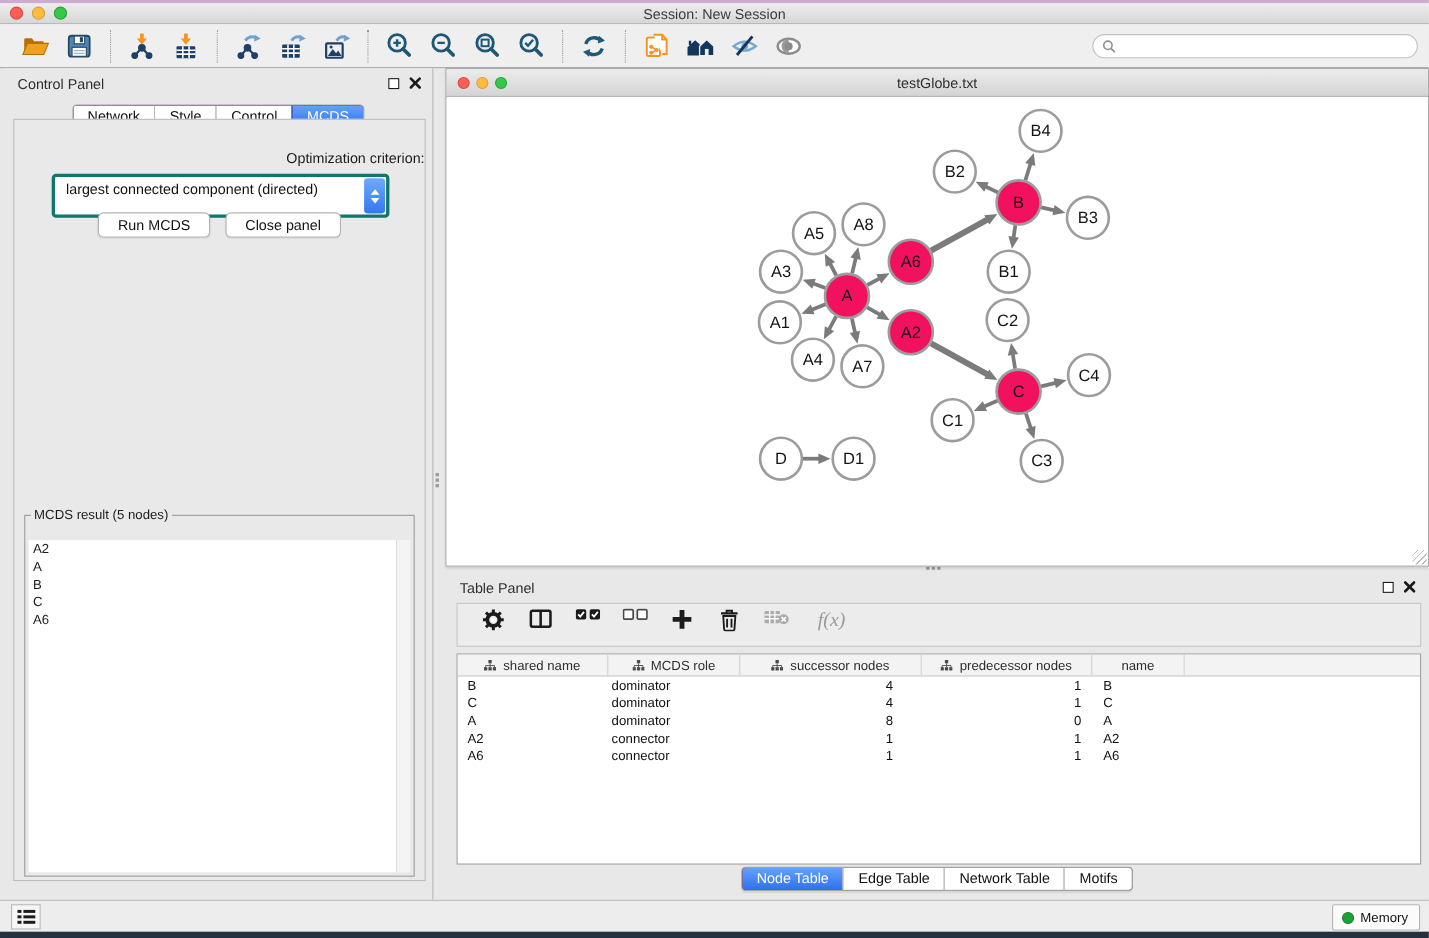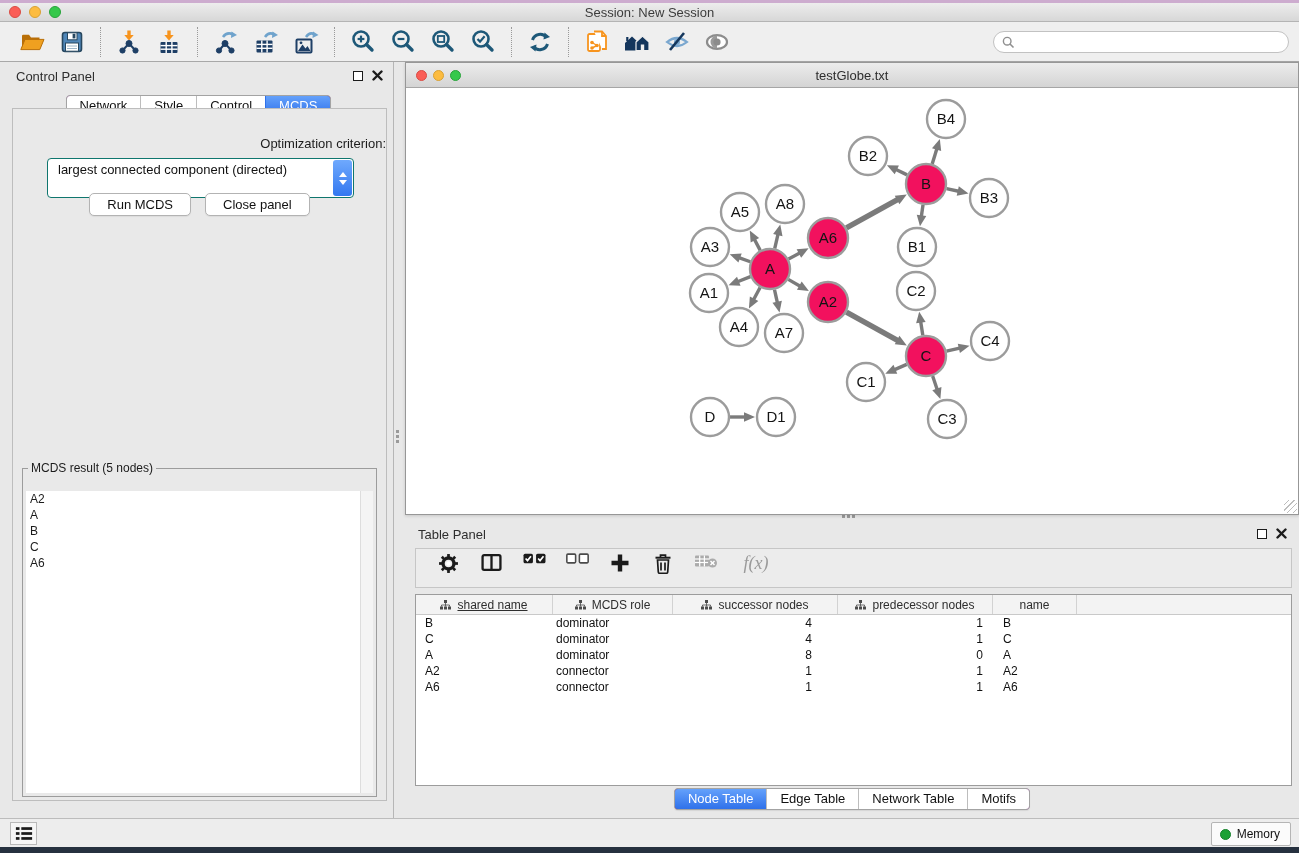--- a/index.html
+++ b/index.html
@@ -56,21 +56,21 @@
   }
   .seg-tab:first-child { border-left:none; }
   .seg-tab.active { background:linear-gradient(#64a1fb,#2f71ea); color:#fff; border-left-color:#2f71ea; }
   .cp-content {
     position:absolute; left:8px; right:6px; top:46px; bottom:17px;
     border:1px solid #bdbdbd; background:#e9e9e9;
   }
   .opt-label { position:absolute; top:27px; left:0; right:0; text-align:right; font-size:13px; color:#1c1c1c; }
   .dropdown {
     position:absolute; left:34px; right:32px; top:49px; height:40px;
-    background:#fff; border:1px solid #0f766e; border-radius:4px;
+    background:#fff; border:3px solid #0f766e; border-radius:4px;
     font-size:13px; line-height:22px; padding-left:10px; color:#111;
   }
   .dd-stepper {
     position:absolute; right:1px; top:1px; bottom:1px; width:19px; border-radius:3px;
     background:linear-gradient(#6fa9fd,#3378f0);
     display:flex; flex-direction:column; align-items:center; justify-content:center; gap:3px;
   }
   .chev-up { width:0; height:0; border-left:4px solid transparent; border-right:4px solid transparent; border-bottom:5px solid #fff; }
   .chev-dn { width:0; height:0; border-left:4px solid transparent; border-right:4px solid transparent; border-top:5px solid #fff; }
   .cp-buttons { position:absolute; top:84px; left:0; right:0; display:flex; justify-content:center; gap:14px; }
@@ -551,21 +551,21 @@
         <line x1="16.5" y1="8" x2="20.5" y2="12" stroke="#fff" stroke-width="1.5"></line>
         <line x1="20.5" y1="8" x2="16.5" y2="12" stroke="#fff" stroke-width="1.5"></line>
       </svg>
     </button>
     <button class="tp-btn" style="width:44px;">
       <span class="fx">f(x)</span>
     </button>
   </div>
   <div class="node-table">
     <div class="tbl-head" id="tbl-head">
-        <div class="th-cell" style="width: 137px; text-decoration: underline;">
+        <div class="th-cell" style="width: 137px;">
           <span style="display: inline-flex;">
             <svg width="11" height="10" viewBox="0 0 11 10">
               <g fill="#4a4a4a">
                 <rect x="4" y="0" width="3" height="3"></rect>
                 <rect x="0" y="6.5" width="3" height="3"></rect>
                 <rect x="4" y="6.5" width="3" height="3"></rect>
                 <rect x="8" y="6.5" width="3" height="3"></rect>
               </g>
               <path d="M5.5 3 V5 M1.5 6.5 V5 H9.5 V6.5 M5.5 5 V6.5" stroke="#4a4a4a" stroke-width="0.8" fill="none"></path>
             </svg>

